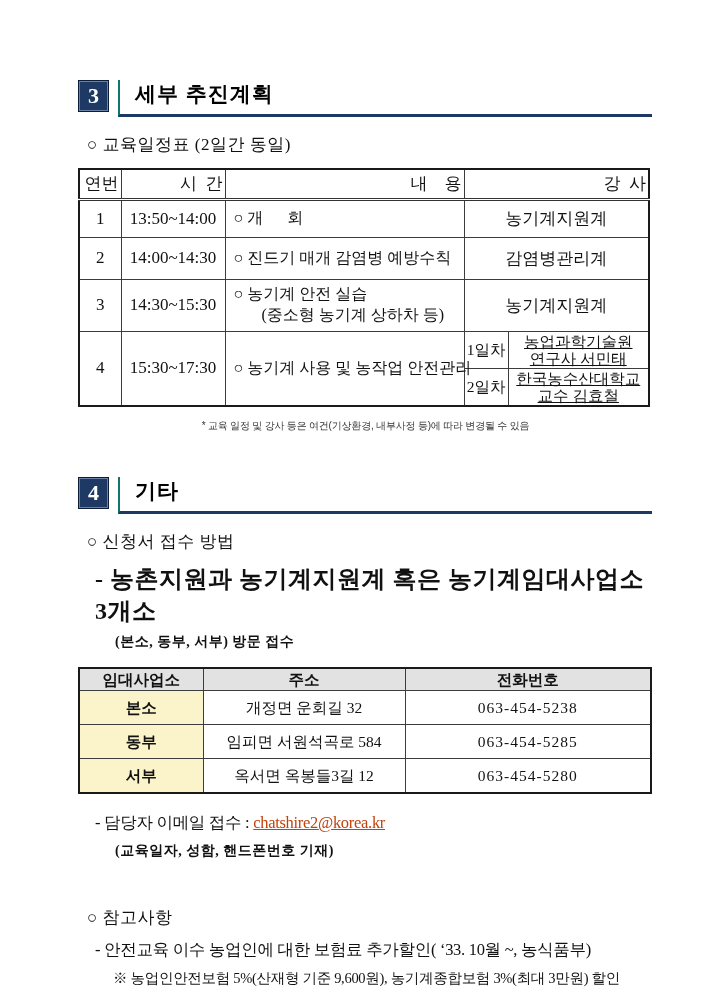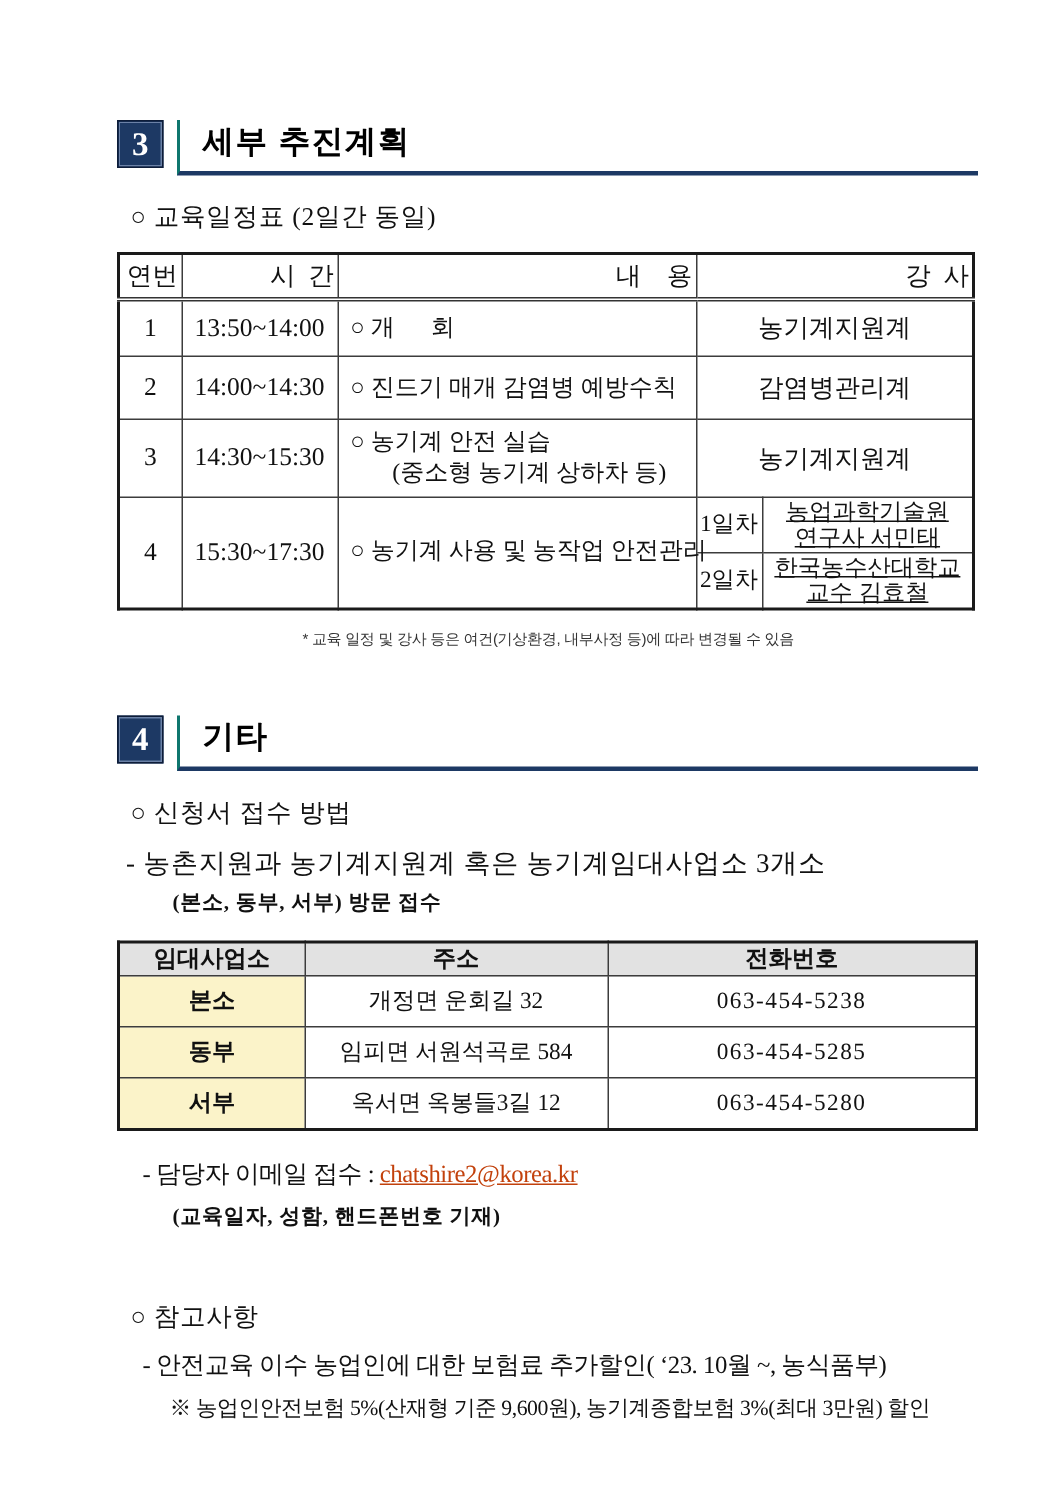--- a/index.html
+++ b/index.html
@@ -27,21 +27,21 @@
     border-bottom:3px solid #1d3964;
     padding:0 0 6px 15px;
   }
   .sec-title {
     font-family:"Liberation Sans", sans-serif;
     font-weight:bold; font-size:21px; letter-spacing:1px; color:#000;
   }
 
   
   .bullet { font-size:17px; margin-left:9px; letter-spacing:0.5px; }
-  .dash-bold { font-size:18px; font-weight:normal; margin-left:6px; letter-spacing:0.5px; }
+  .dash-bold { font-size:24px; font-weight:bold; margin-left:17px; letter-spacing:0.5px; }
   .indent-bold { font-size:14px; font-weight:bold; margin-left:37px; letter-spacing:0.5px; }
   .note {
     font-family:"Liberation Sans", sans-serif;
     font-size:10px; color:#333; margin-left:1px; letter-spacing:-0.2px;text-align:center;
   }
   .plain-line { font-size:16.5px; margin-left:17px; letter-spacing:-0.3px; }
   .sub-note { font-size:14.5px; margin-left:35px; letter-spacing:-0.3px; }
 
   
   table { border-collapse:collapse; table-layout:fixed; }
@@ -187,16 +187,16 @@
     </tr>
   </tbody>
     </table>
 
   <div class="email-line mt18">
     <span>- 담당자 이메일 접수 : </span><a class="email-link">chatshire2@korea.kr</a>
   </div>
   <div class="indent-bold mt8">(교육일자, 성함, 핸드폰번호 기재)</div>
 
   <div class="bullet mt46">○ 참고사항</div>
-  <div class="plain-line mt10">- 안전교육 이수 농업인에 대한 보험료 추가할인( ‘23. 10월 ~, 농식품부)</div>
+  <div class="plain-line mt10">- 안전교육 이수 농업인에 대한 보험료 추가할인( ‘33. 10월 ~, 농식품부)</div>
   <div class="sub-note mt8">※ 농업인안전보험 5%(산재형 기준 9,600원), 농기계종합보험 3%(최대 3만원) 할인</div>
 
 </div>
 
 </body></html>

